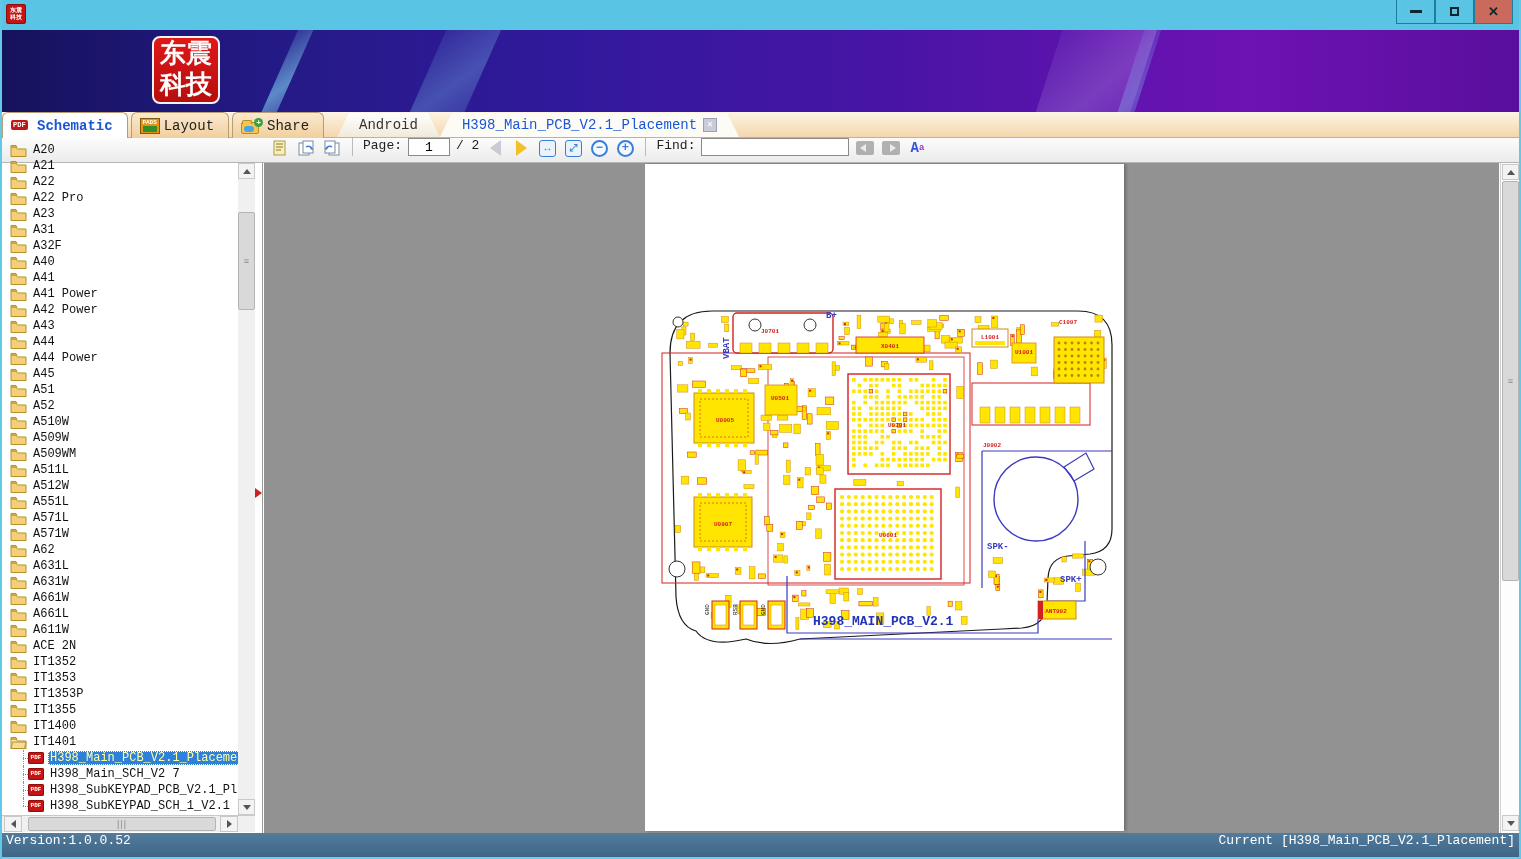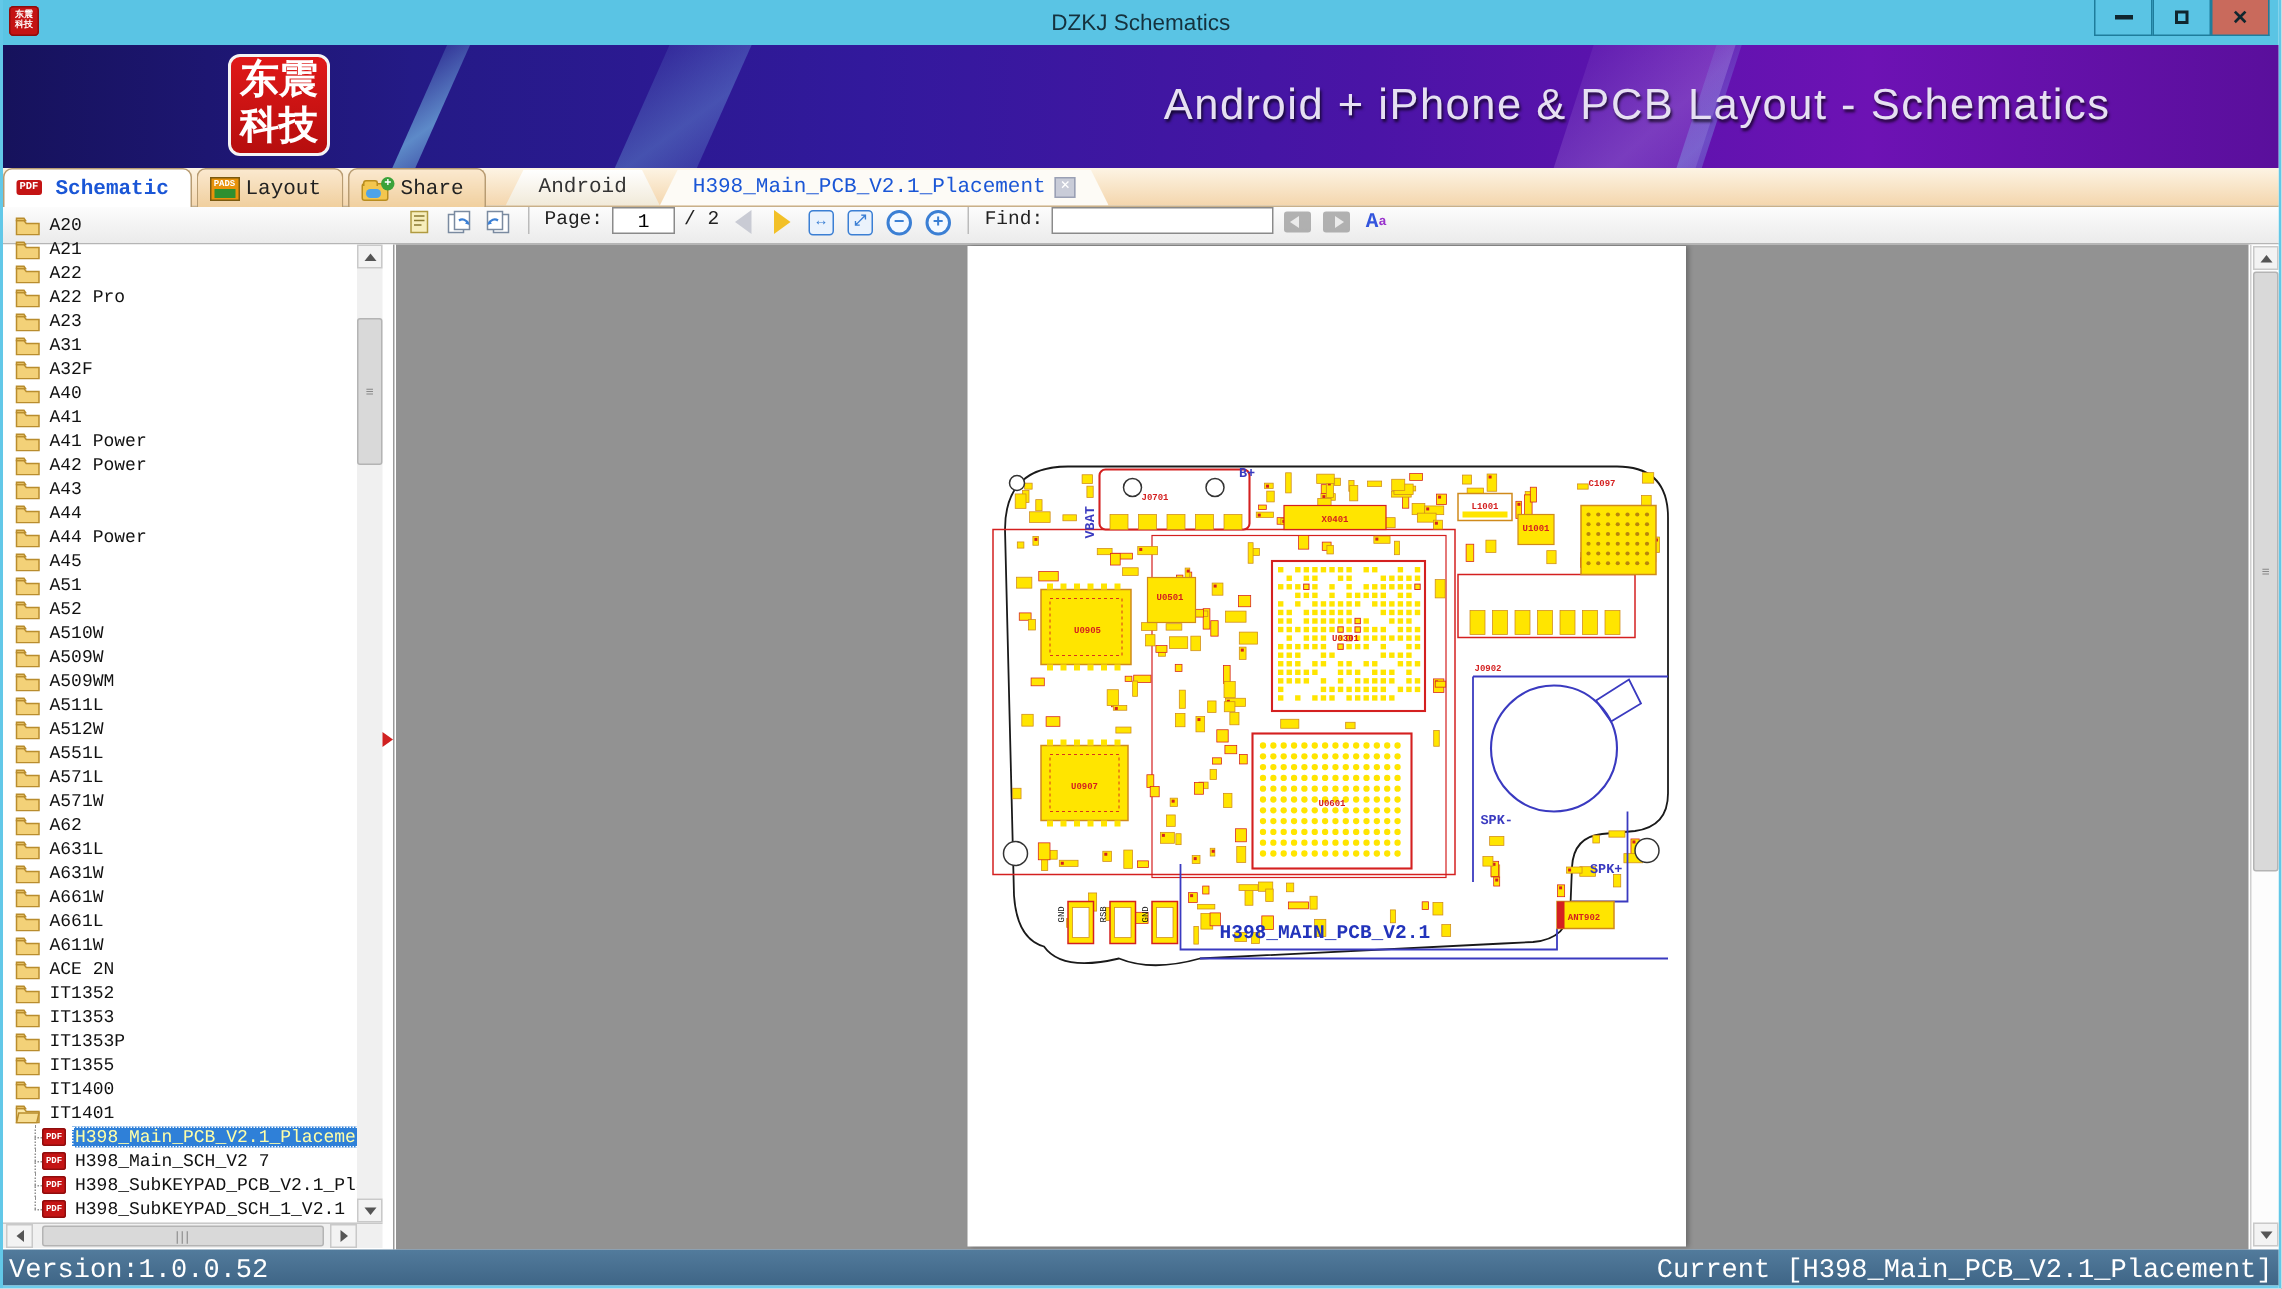--- a/index.html
+++ b/index.html
@@ -139,50 +139,48 @@
 
   
   .docarea { position:absolute; left:262px; top:163px; width:1235px; height:670px; background:#929292; overflow:hidden; }
   .page { position:absolute; left:381px; top:1px; width:479px; height:667px; background:#fff;
     box-shadow:2px 0 3px rgba(0,0,0,.25); }
   .page svg { position:absolute; left:5px; top:137px; }
   .doc-vsb { position:absolute; right:0; top:163px; width:19px; height:670px; background:#fdfdfd; border-left:1px solid #d0d0d0; }
 
   
   .statusbar { position:absolute; left:0; top:833px; width:100%; height:26px;
-    background:linear-gradient(#527b9c,#3f6586); color:#fff; display:flex; align-items:flex-end;
-    justify-content:space-between; font-family:"Liberation Mono", monospace; font-size:18px;
+    background:linear-gradient(#527b9c,#3f6586); color:#fff; display:flex; align-items:flex-start;
+    justify-content:space-between; font-family:"Liberation Mono", monospace; font-size:13px;
     padding:0 4px; border-bottom:2px solid #6fccec; }
 </style>
 </head>
 <body>
 
 <div id="app">
 
   <div class="titlebar">
     <div class="app-icon"><span>东震</span><br><span>科技</span></div>
-    <div class="title">DZKJ Schematics</div>
     <div class="winbtns">
       <div class="winbtn">
           <span class="mn"></span>
         </div>
       <div class="winbtn">
           <span class="sq"></span>
         </div>
       <div class="winbtn close">✕</div>
     </div>
   </div>
 
   <div class="banner">
     <div class="streak s1"></div>
       <div class="streak s2"></div>
       <div class="streak s3"></div>
       <div class="streak s4"></div>
     <div class="logo"><span>东震</span><br><span>科技</span></div>
-    <div class="tagline">Android + iPhone &amp; PCB Layout - Schematics</div>
   </div>
 
   <div class="tabbar">
     <div class="modetab active">
       <span class="icon-pdf-tab">
           <span class="page"></span>
           <span class="badge">PDF</span>
         </span>
       <span>Schematic</span>
     </div>

